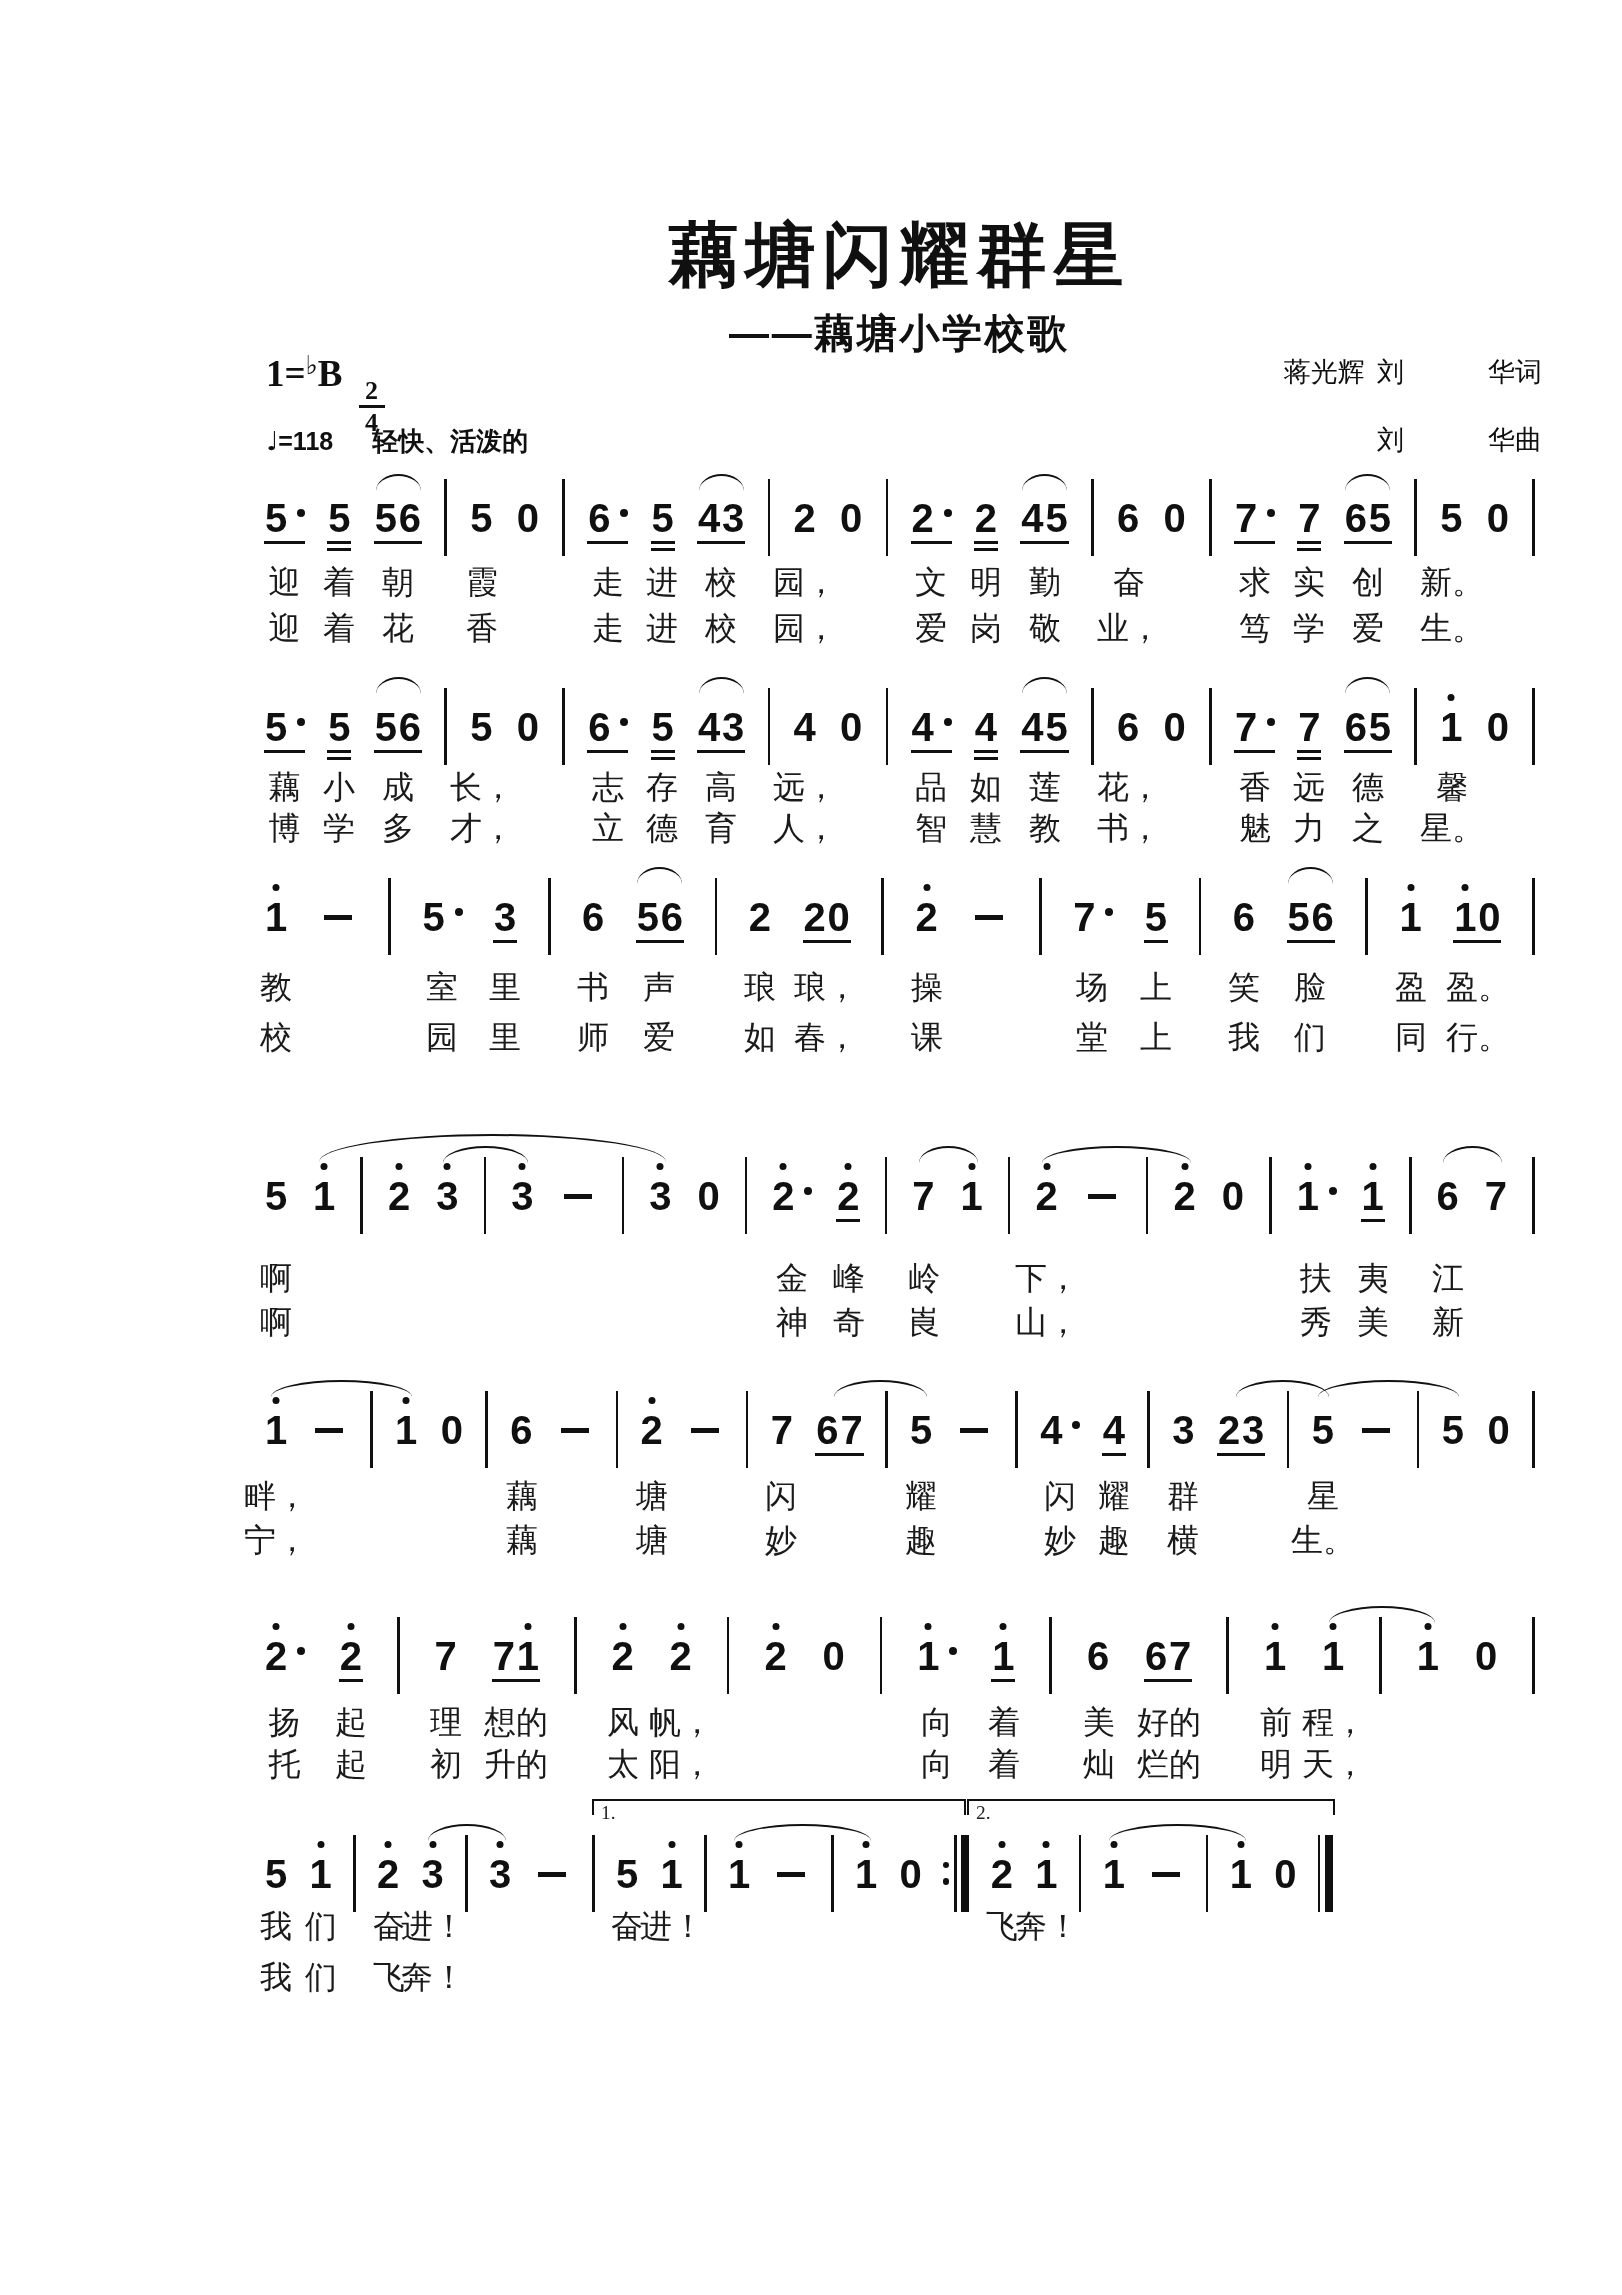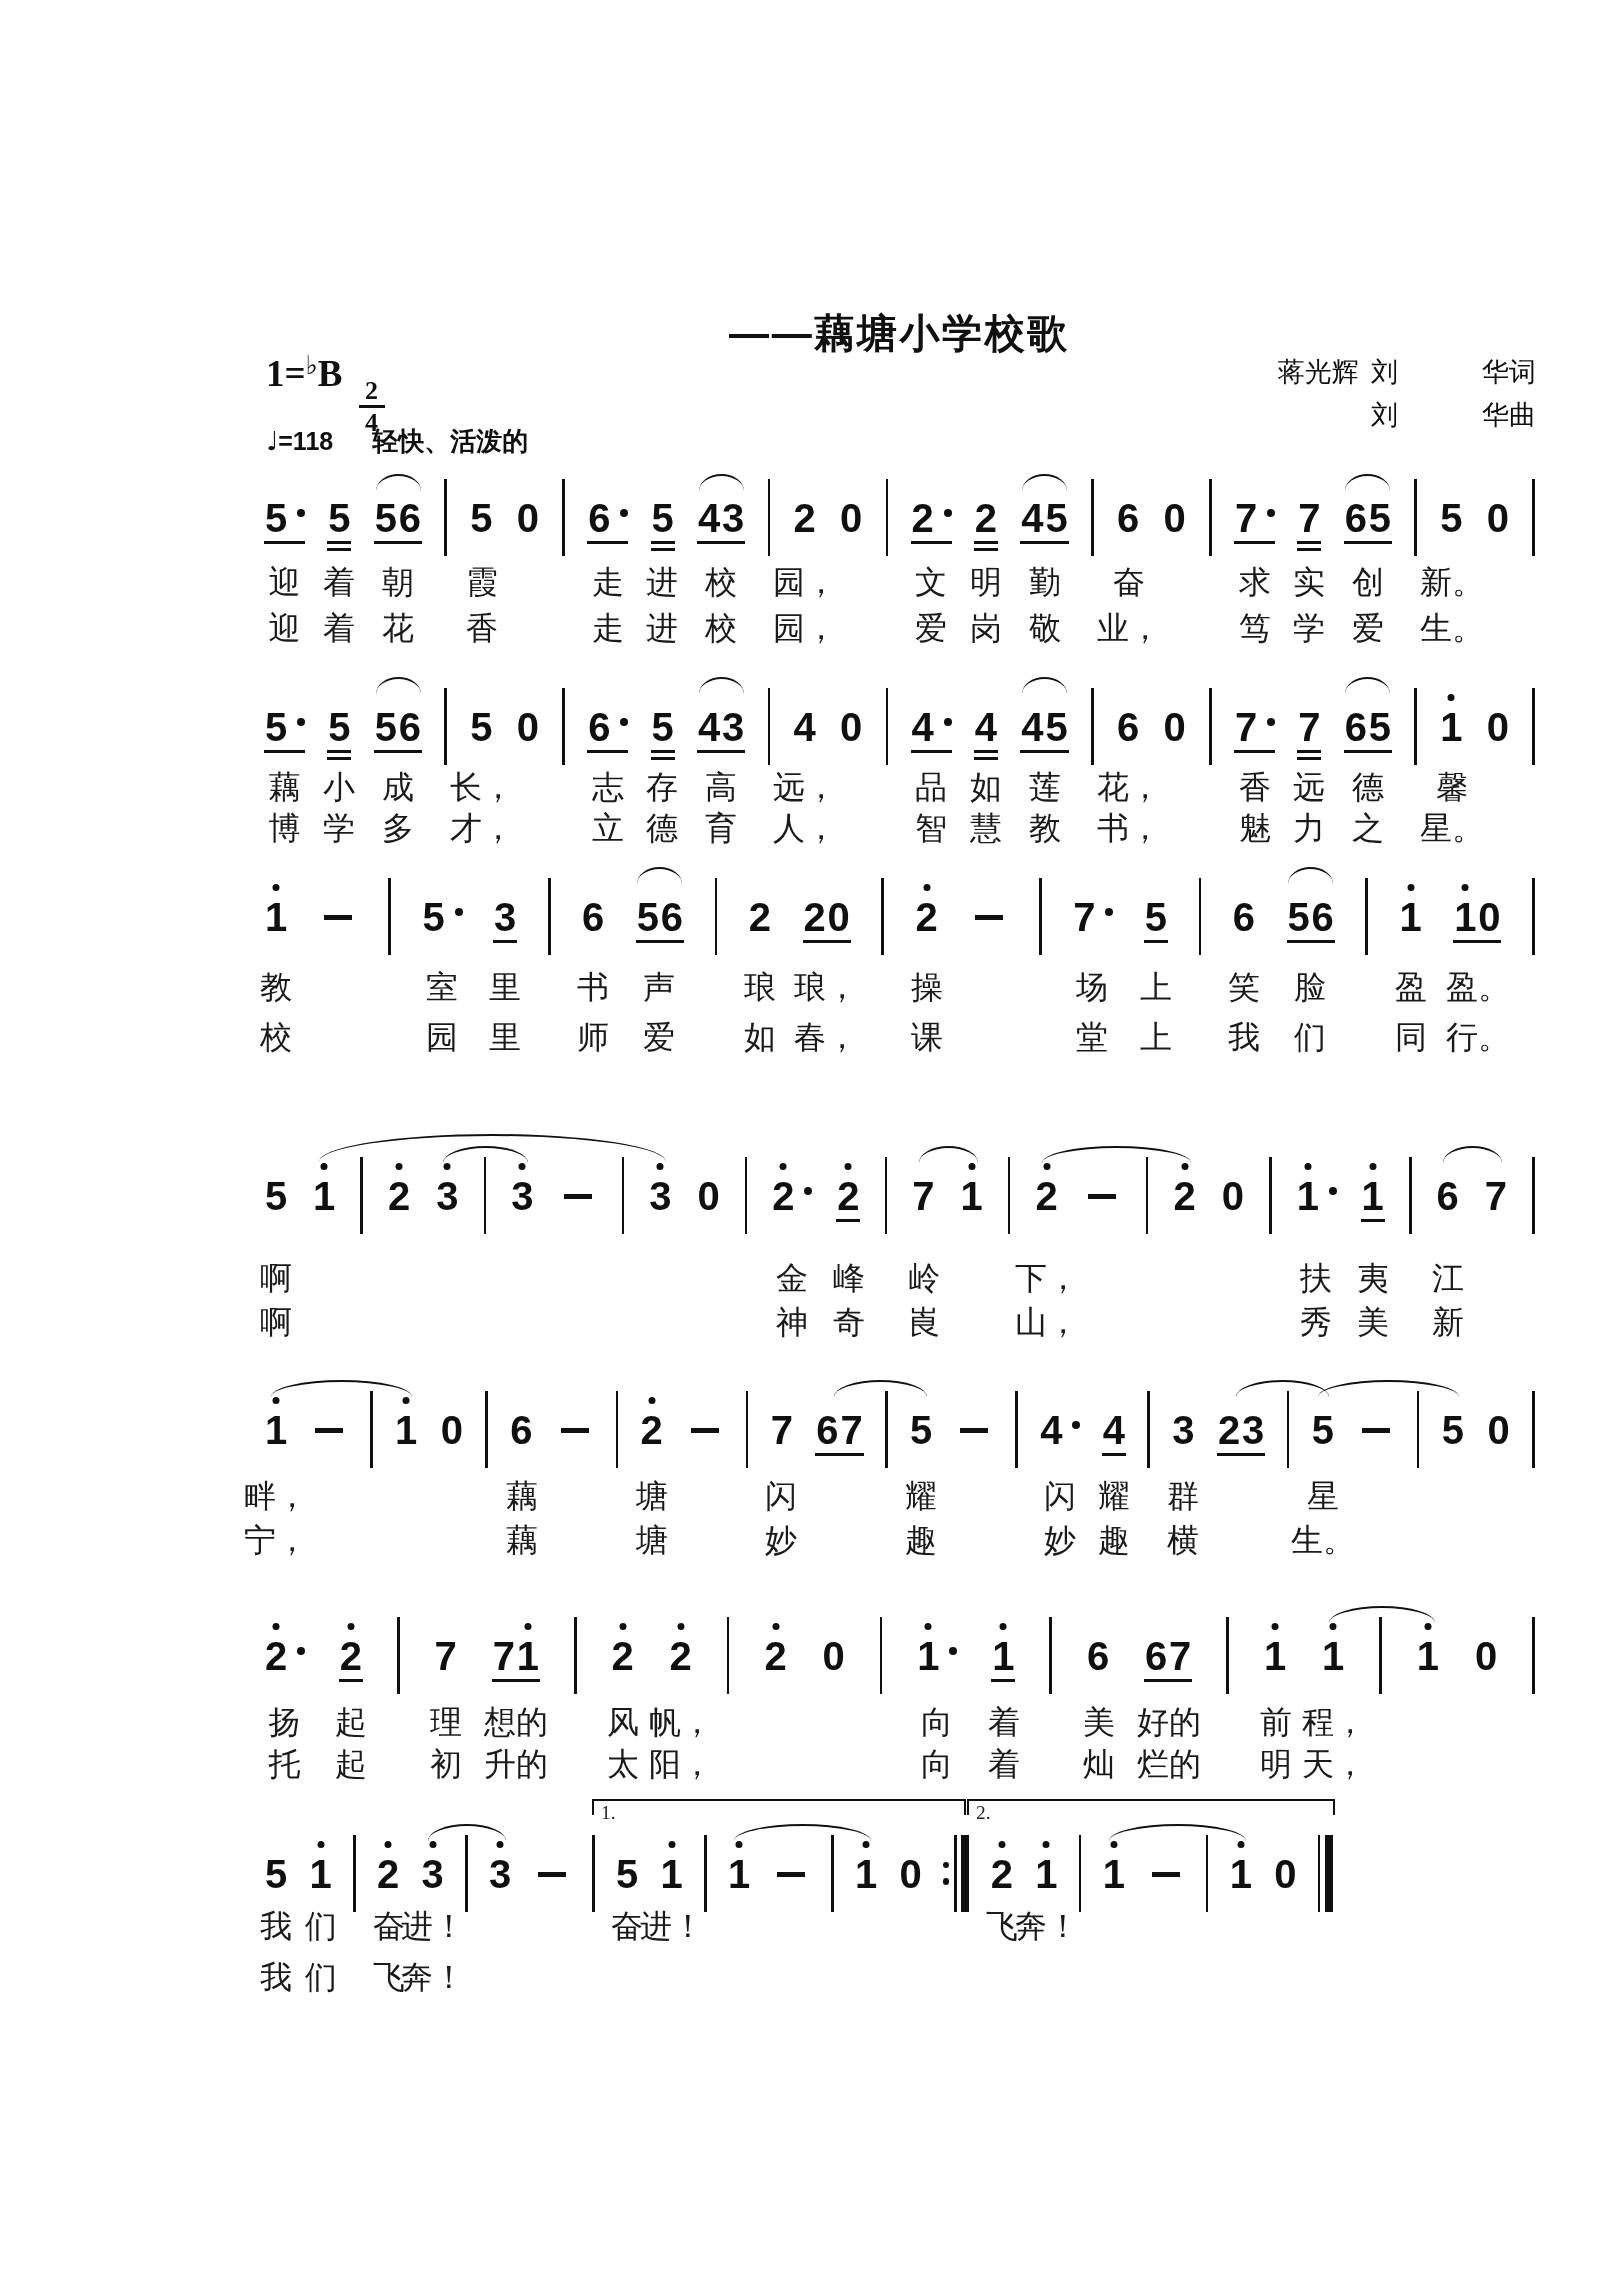--- a/index.html
+++ b/index.html
@@ -12,22 +12,22 @@
   .keyline{position:absolute;left:266px;top:350px;font-family:"Liberation Serif",serif;
          font-weight:700;font-size:37px;white-space:nowrap;}
   .flat{font-family:"DejaVu Sans",sans-serif;font-size:26px;vertical-align:12.3px;font-weight:400;}
   .meter{display:inline-flex;flex-direction:column;align-items:center;vertical-align:-12.3px;margin-left:16px;line-height:1;}
   .meter .mnum{font-size:26px;font-weight:700;}
   .meter .mline{width:26px;height:2.6px;background:#101010;margin:1.8px 0;}
   .tempoline{position:absolute;left:266px;top:424px;font-size:25px;white-space:nowrap;
          font-family:"Liberation Sans",sans-serif;font-weight:600;}
   .njnote{font-family:"DejaVu Sans",sans-serif;font-size:26px;font-weight:400;}
   .mood{margin-left:39px;font-size:26px;}
-  .credits{position:absolute;right:86px;top:354px;display:grid;
-         grid-template-columns:auto auto auto;row-gap:7px;font-size:27px;}
+  .credits{position:absolute;right:80px;top:354px;display:grid;
+         grid-template-columns:auto auto auto;row-gap:32px;font-size:27px;}
   .credits span{display:block;white-space:nowrap;}
   .credits .c2{margin-left:12.3px;}
   .credits .c3{margin-left:84px;}
   
   .system{position:absolute;}
   .mrow{display:flex;justify-content:space-between;align-items:flex-start;}
   .ncell{display:flex;flex-direction:column;}
   .grow{text-align:center;white-space:nowrap;line-height:1;}
   .ch{position:relative;display:inline-block;font-family:"Liberation Sans",sans-serif;
       font-weight:700;font-size:40px;line-height:1;margin:0 0.9px;}
@@ -51,20 +51,21 @@
   .syl{position:absolute;width:84px;text-align:center;font-size:32px;color:#1a1a1a;white-space:nowrap;
        font-family:"Liberation Serif",serif;}
   .watermark{position:absolute;right:30px;bottom:16px;text-align:right;color:#b3b3b3;line-height:1.35;}
   .wm1{font-size:37px;letter-spacing:10.6px;}
   .wm2{font-size:28px;letter-spacing:1.8px;}
 </style>
 </head>
 <body>
 
 <div class="page">
+  <div class="title">藕塘闪耀群星</div>
   <div class="subtitle">——藕塘小学校歌</div>
 
   <div class="keyline"><span>1=</span><span class="flat">♭</span><span>B</span><span class="meter">
         <span class="mnum">2</span>
         <span class="mline"></span>
         <span class="mnum">4</span>
       </span></div>
 
   <div class="tempoline"><span class="njnote">♩</span><span>=118</span><span class="mood">轻快、活泼的</span></div>
 

